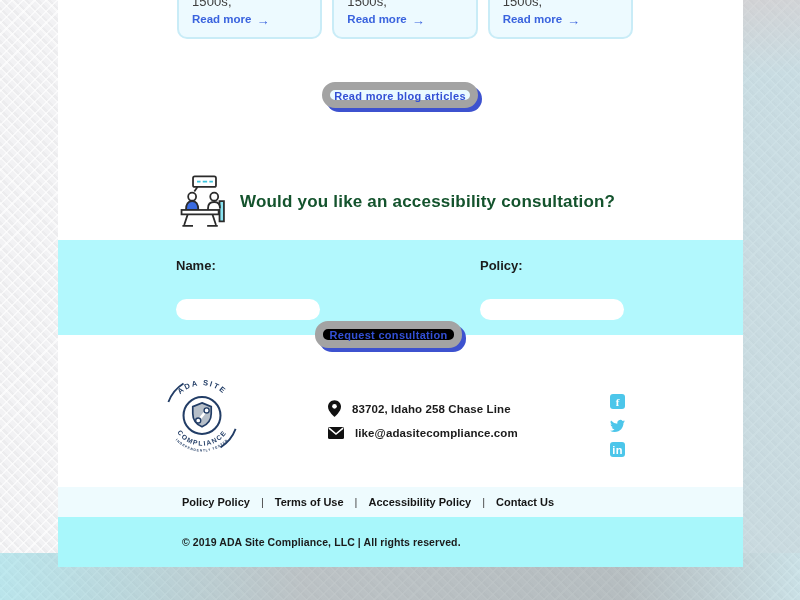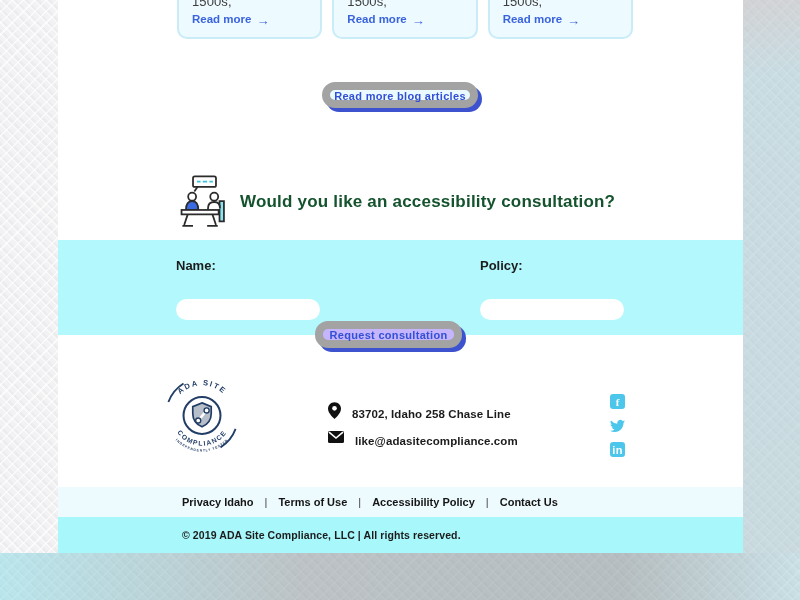--- a/index.html
+++ b/index.html
@@ -44,21 +44,21 @@
   .read-more .arrow { font-size:13px; font-weight:400; }
 
   
   .pill-btn {
     position:absolute; border:8px solid #a3a3a3; border-radius:13px;
     background:#eafaff; color:#3350d5; font-family:inherit;
     font-size:11px; font-weight:700; letter-spacing:.3px;
     box-shadow:4px 4px 0 0 #3d52cf; cursor:pointer;
   }
   .blog-btn { top:82px; left:264px; width:156px; height:26px; }
-  .request-btn { top:321px; left:257px; width:147px; height:27px; background:#c4b5fd; }
+  .request-btn { top:321px; left:257px; width:147px; height:27px; background:#000000; }
 
   
   .consult-head {
     position:absolute; top:174px; left:120px;
     display:flex; align-items:center; gap:9px;
   }
   .consult-head h2 {
     font-size:17px; font-weight:700; color:#14532d; letter-spacing:.2px; white-space:nowrap;
   }
 
@@ -68,41 +68,41 @@
   .field label { display:block; font-size:13px; font-weight:700; color:#1c1c1c; margin-bottom:26px; }
   .field input {
     width:144px; height:21px; border:none; border-radius:11px; background:#fff;
     outline:none; padding:0 10px; font-family:inherit; font-size:11px; color:#222;
   }
   .f1 { left:118px; } .f2 { left:270px; } .f3 { left:422px; }
 
   
   .logo { position:absolute; left:102px; top:370px; }
   .contact-row { position:absolute; display:flex; align-items:center; gap:11px; }
-  .contact-row span { font-size:11.5px; font-weight:700; color:#1b1b1b; letter-spacing:.1px;margin-top:8px; }
+  .contact-row span { font-size:11.5px; font-weight:700; color:#1b1b1b; letter-spacing:.1px; }
   .addr { left:270px; top:400px; }
   .mail { left:270px; top:427px; }
 
   .social { position:absolute; left:552px; top:394px; display:flex; flex-direction:column; gap:9px; }
   .soc {
     width:15px; height:15px; display:flex; align-items:center; justify-content:center; cursor:pointer;
   }
   .soc-square { background:#4cc6ea; border-radius:3px; color:#fff; font-weight:700; }
   .soc-square.fb { font-size:11px; font-family:"Liberation Serif",serif; }
   .soc-square.li { font-size:11px; letter-spacing:.3px; }
 
   
   .links-band {
     position:absolute; top:487px; left:0; width:100%; height:30px; background:#eefbfe;
     display:flex; align-items:center; padding-left:124px; gap:11px;
   }
   .links-band a { font-size:11px; font-weight:700; color:#151515; text-decoration:none; cursor:pointer; }
   .links-band .sep { font-size:11px; color:#444; }
   .copyright-band {
-    position:absolute; top:517px; left:0; width:100%; height:36px; background:#a8f7fb;
+    position:absolute; top:517px; left:0; width:100%; height:50px; background:#a8f7fb;
     display:flex; align-items:center; padding-left:124px;
   }
   .copyright-band span { font-size:10.5px; font-weight:700; color:#1b1b1b; letter-spacing:.1px; }
 </style>
 </head>
 <body>
 
 <div class="bg-right"></div>
 <div class="bg-bottom"></div>
 
@@ -206,21 +206,21 @@
     <div class="soc soc-square fb">f</div>
     <div class="soc">
       <svg width="16" height="14" viewBox="0 0 24 20">
         <path fill="#4cc6ea" d="M23.95,2.57 a10,10 0 0 1 -2.82,.77 a4.96,4.96 0 0 0 2.16,-2.72 c-.95,.56 -2.01,.96 -3.13,1.19 a4.92,4.92 0 0 0 -8.38,4.48 A13.94,13.94 0 0 1 1.64,1.16 a4.92,4.92 0 0 0 1.52,6.57 a4.9,4.9 0 0 1 -2.23,-.61 v.06 a4.92,4.92 0 0 0 3.95,4.83 a4.9,4.9 0 0 1 -2.22,.08 a4.93,4.93 0 0 0 4.6,3.42 A9.87,9.87 0 0 1 0,17.54 a13.9,13.9 0 0 0 7.55,2.21 c9.06,0 14.01,-7.5 14.01,-14.01 c0,-.21 0,-.42 -.02,-.63 A10,10 0 0 0 24,2.59 z"></path>
       </svg>
     </div>
     <div class="soc soc-square li">in</div>
   </div>
 
   <div class="links-band">
-    <a>Privacy Idaho</a>
+    <a>Policy Policy</a>
     <span class="sep">|</span>
     <a>Terms of Use</a>
     <span class="sep">|</span>
     <a>Accessibility Policy</a>
     <span class="sep">|</span>
     <a>Contact Us</a>
   </div>
 
   <div class="copyright-band">
     <span>© 2019 ADA Site Compliance, LLC | All rights reserved.</span>

